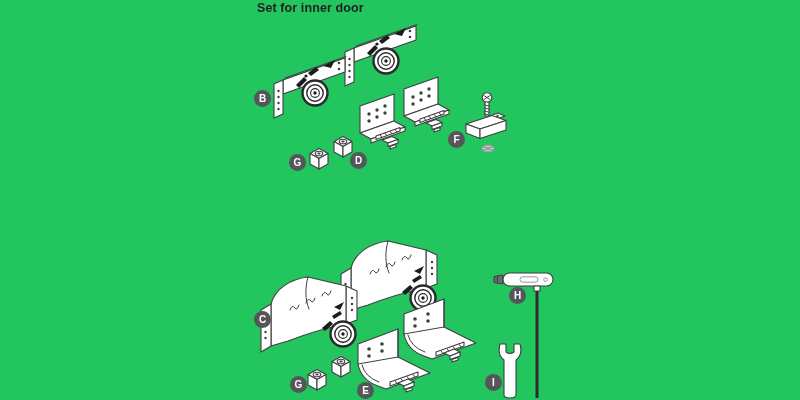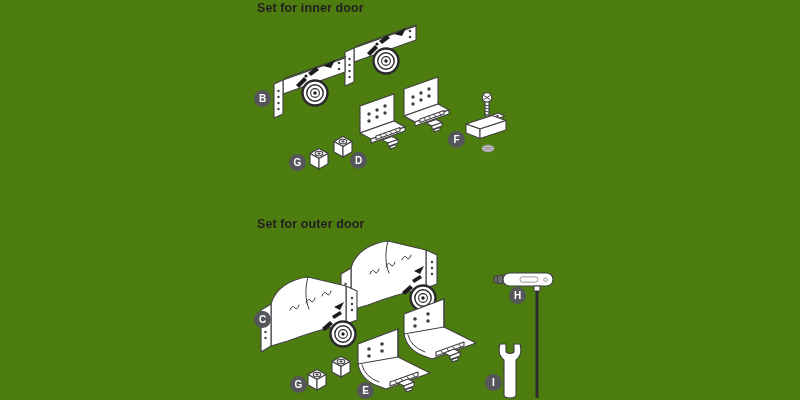--- a/index.html
+++ b/index.html
@@ -1,17 +1,17 @@
 <!DOCTYPE html>
 <html><head>
 <meta charset="utf-8">
 <style>
   html,body{margin:0;padding:0;background:#ffffff;}
   .stage{
-    position:relative;width:800px;height:400px;background:#4d7c0f;
+    position:relative;width:800px;height:400px;background:#22c55e;
     overflow:hidden;font-family:"Liberation Sans",sans-serif;
   }
   .sec-title{
     position:absolute;font-weight:700;font-size:12.5px;line-height:14px;
     color:#231f20;letter-spacing:0.1px;white-space:nowrap;
   }
   .sec-title.inner{left:257px;top:1px;}
   .sec-title.outer{left:257px;top:217px;}
   .badge{
     position:absolute;width:17px;height:17px;border-radius:50%;
@@ -178,21 +178,20 @@
       <use href="#sym-bkt-l" x="398" y="298"></use>
       <use href="#sym-bkt-l" x="352" y="328"></use>
       <use href="#sym-nut" x="306" y="368"></use>
       <use href="#sym-nut" x="330" y="355"></use>
       <use href="#sym-h" x="493" y="270"></use>
       <use href="#sym-i" x="497" y="343"></use>
     </g>
   </svg>
 
   <div class="sec-title inner">Set for inner door</div>
-  <div class="sec-title outer">Set for outer door</div>
 
   <div class="badge b">B</div>
   <div class="badge g1">G</div>
   <div class="badge d">D</div>
   <div class="badge f">F</div>
   <div class="badge c">C</div>
   <div class="badge g2">G</div>
   <div class="badge e">E</div>
   <div class="badge h">H</div>
   <div class="badge i">I</div>

